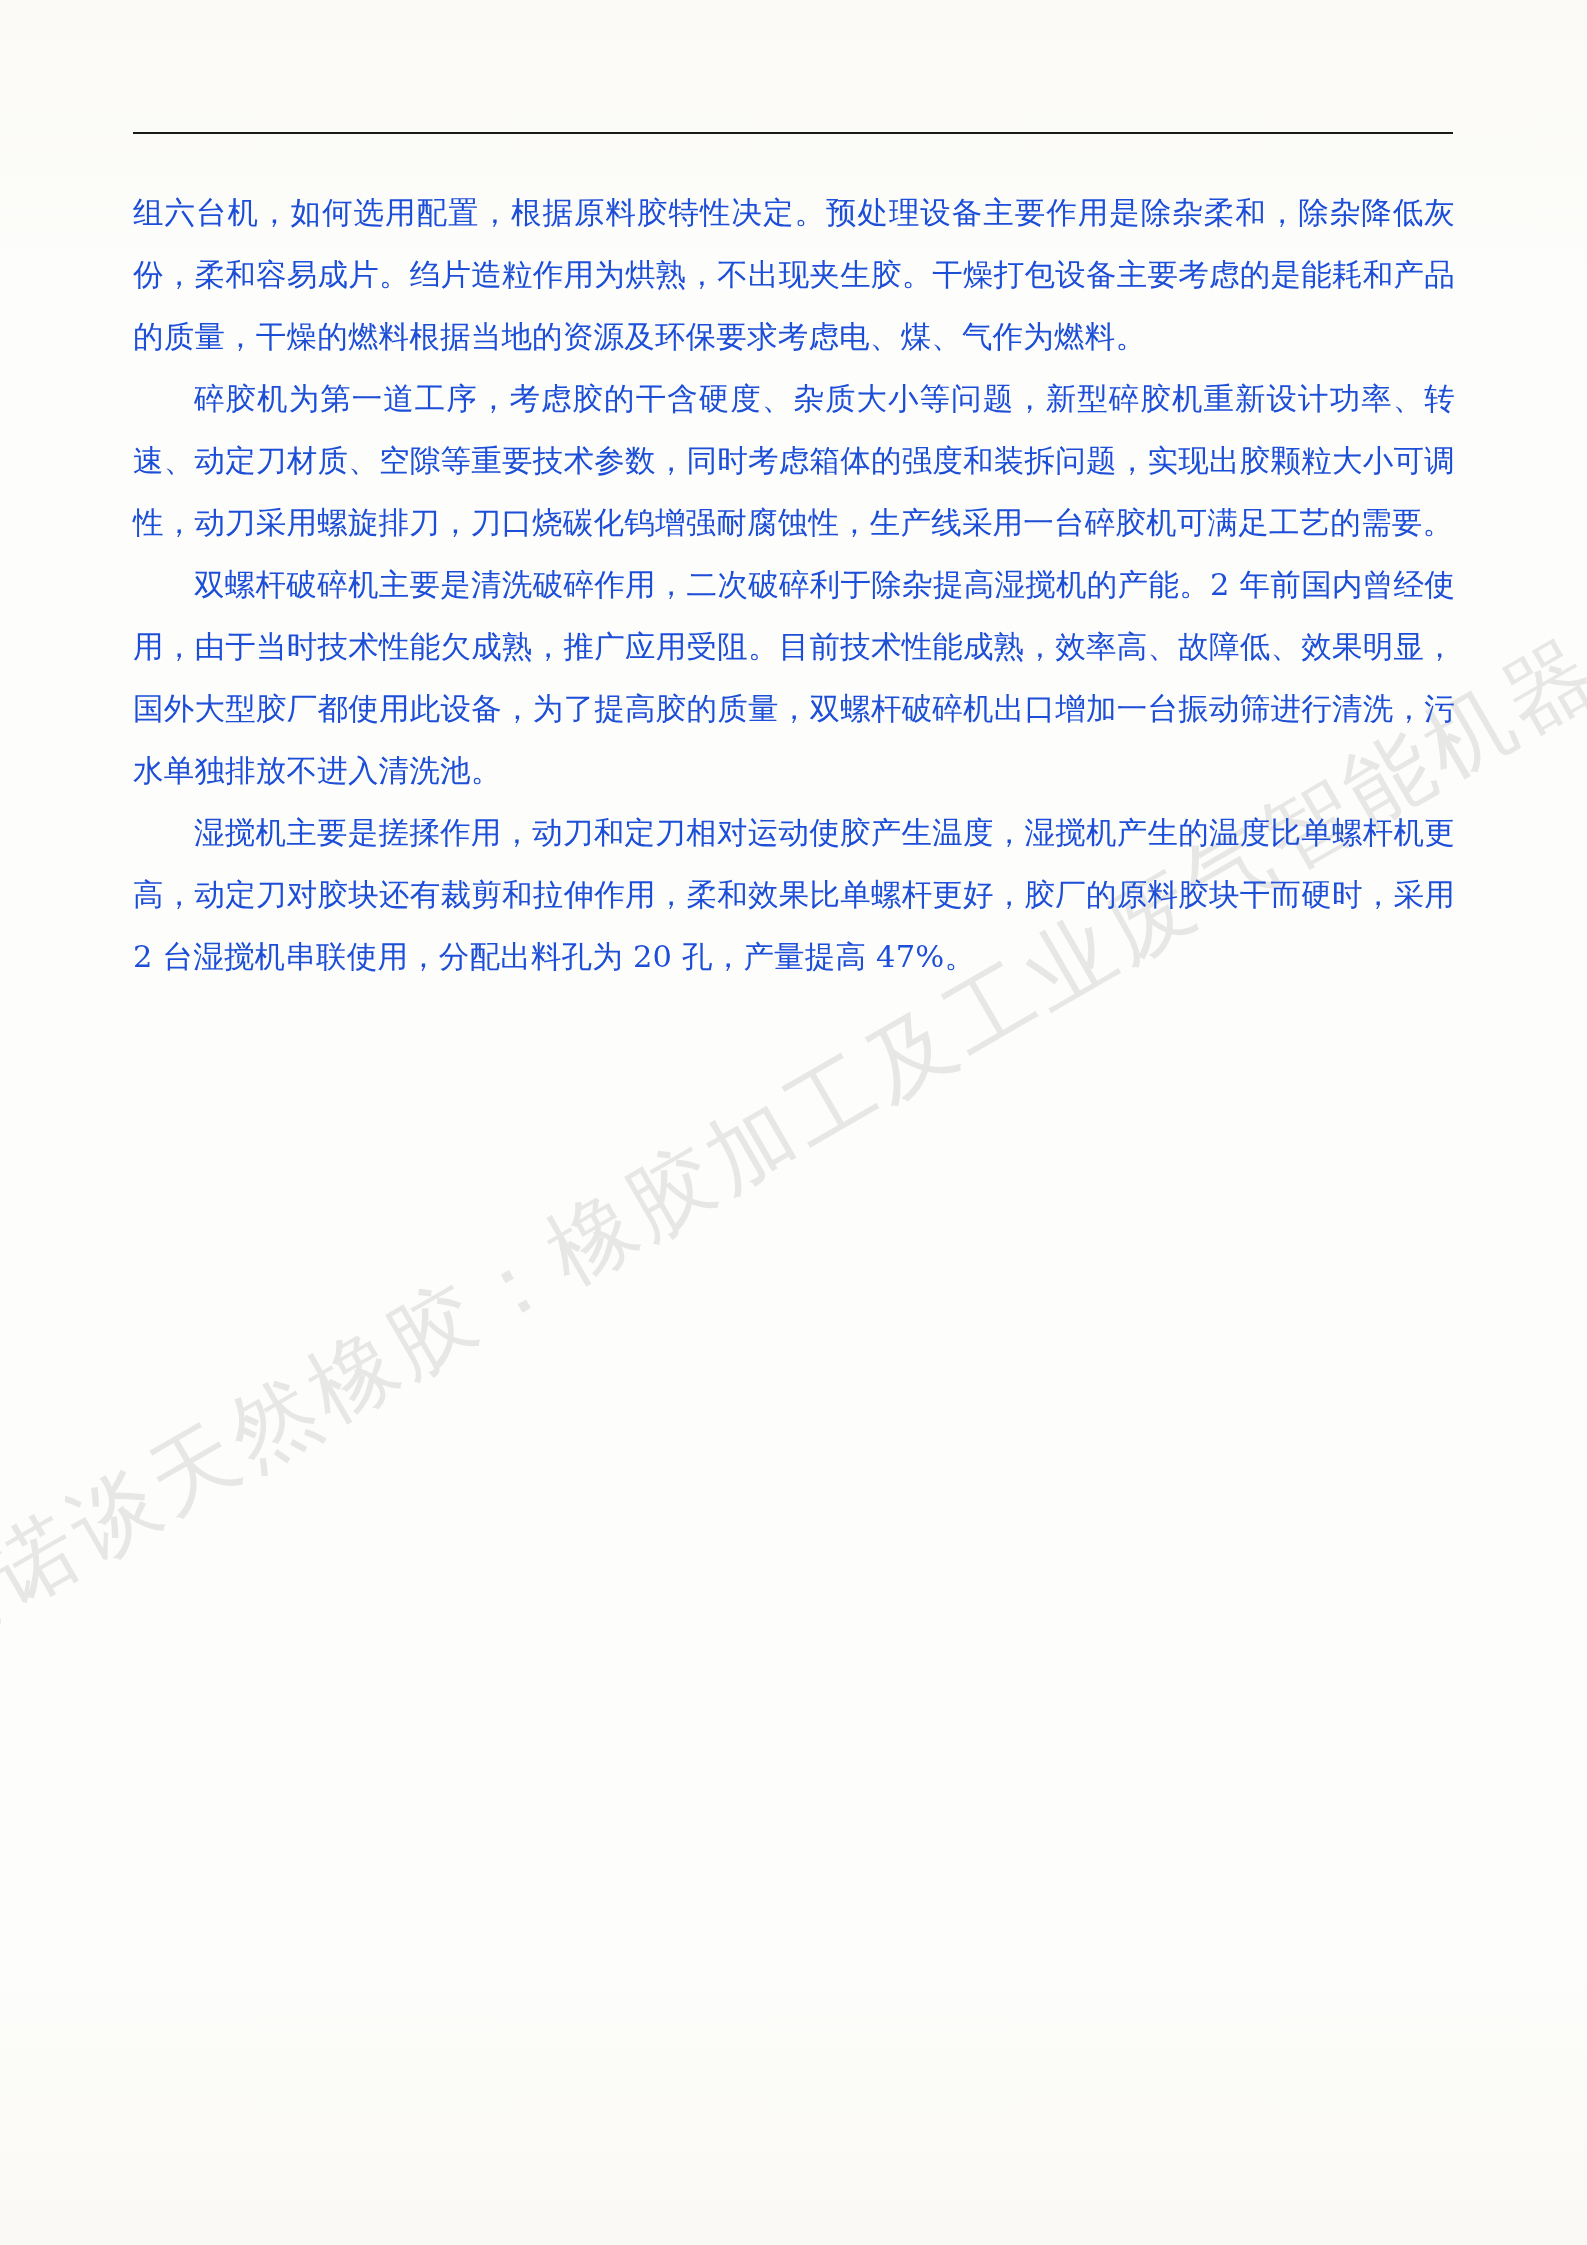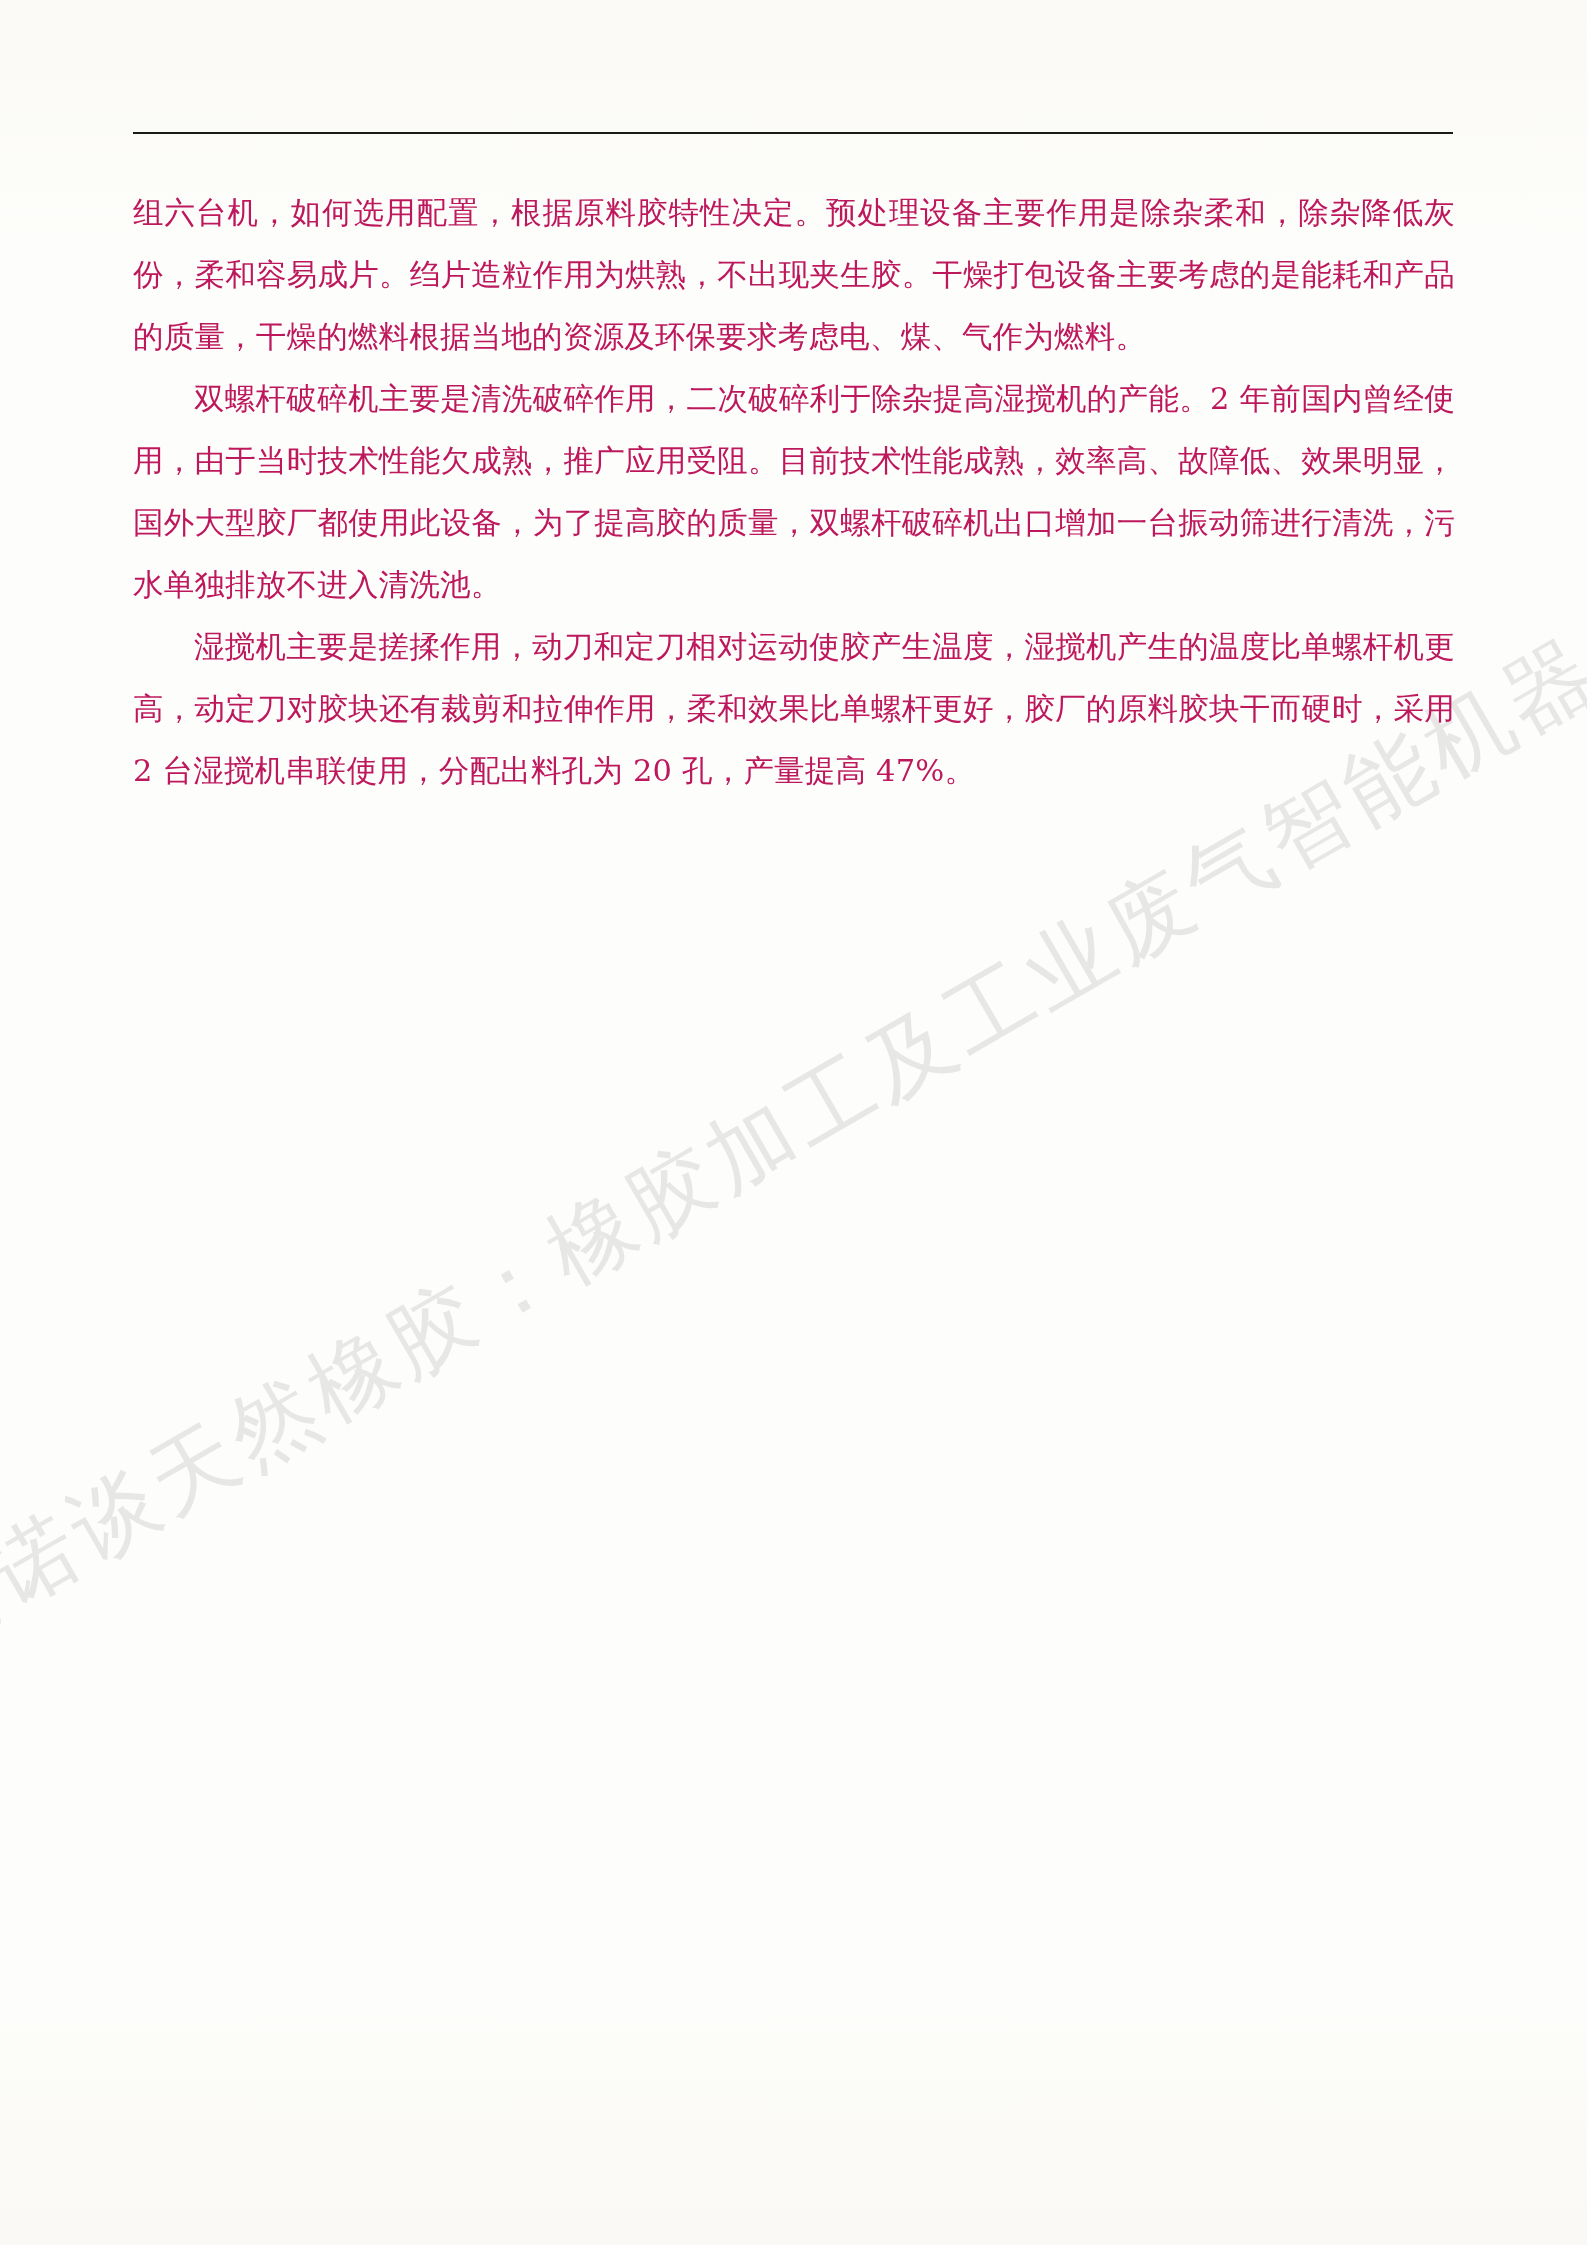--- a/index.html
+++ b/index.html
@@ -34,21 +34,21 @@
   .content {
     position: absolute;
     left: 133px;
     top: 182px;
     width: 1322px;
   }
   .para {
     margin: 0 0 0 0;
     font-size: 30.5px;
     line-height: 62px;
-    color: #be185d;
+    color: #1d4ed8;
     text-align: justify;
     text-justify: inter-ideograph;
     letter-spacing: 0.2px;
   }
   .para.indent {
     text-indent: 2em;
   }
   
   .watermark {
     position: absolute;
@@ -69,16 +69,17 @@
 
 <div class="page">
   <div class="paper-tint"></div>
 
   <div class="header-rule"></div>
 
   <div class="watermark">关注明诺谈天然橡胶：橡胶加工及工业废气智能机器人应用</div>
 
   <div class="content">
     <p class="para">组六台机，如何选用配置，根据原料胶特性决定。预处理设备主要作用是除杂柔和，除杂降低灰份，柔和容易成片。绉片造粒作用为烘熟，不出现夹生胶。干燥打包设备主要考虑的是能耗和产品的质量，干燥的燃料根据当地的资源及环保要求考虑电、煤、气作为燃料。</p>
+    <p class="para indent">碎胶机为第一道工序，考虑胶的干含硬度、杂质大小等问题，新型碎胶机重新设计功率、转速、动定刀材质、空隙等重要技术参数，同时考虑箱体的强度和装拆问题，实现出胶颗粒大小可调性，动刀采用螺旋排刀，刀口烧碳化钨增强耐腐蚀性，生产线采用一台碎胶机可满足工艺的需要。</p>
     <p class="para indent">双螺杆破碎机主要是清洗破碎作用，二次破碎利于除杂提高湿搅机的产能。2 年前国内曾经使用，由于当时技术性能欠成熟，推广应用受阻。目前技术性能成熟，效率高、故障低、效果明显，国外大型胶厂都使用此设备，为了提高胶的质量，双螺杆破碎机出口增加一台振动筛进行清洗，污水单独排放不进入清洗池。</p>
     <p class="para indent">湿搅机主要是搓揉作用，动刀和定刀相对运动使胶产生温度，湿搅机产生的温度比单螺杆机更高，动定刀对胶块还有裁剪和拉伸作用，柔和效果比单螺杆更好，胶厂的原料胶块干而硬时，采用 2 台湿搅机串联使用，分配出料孔为 20 孔，产量提高 47%。</p>
   </div>
 </div>
 
 </body></html>

